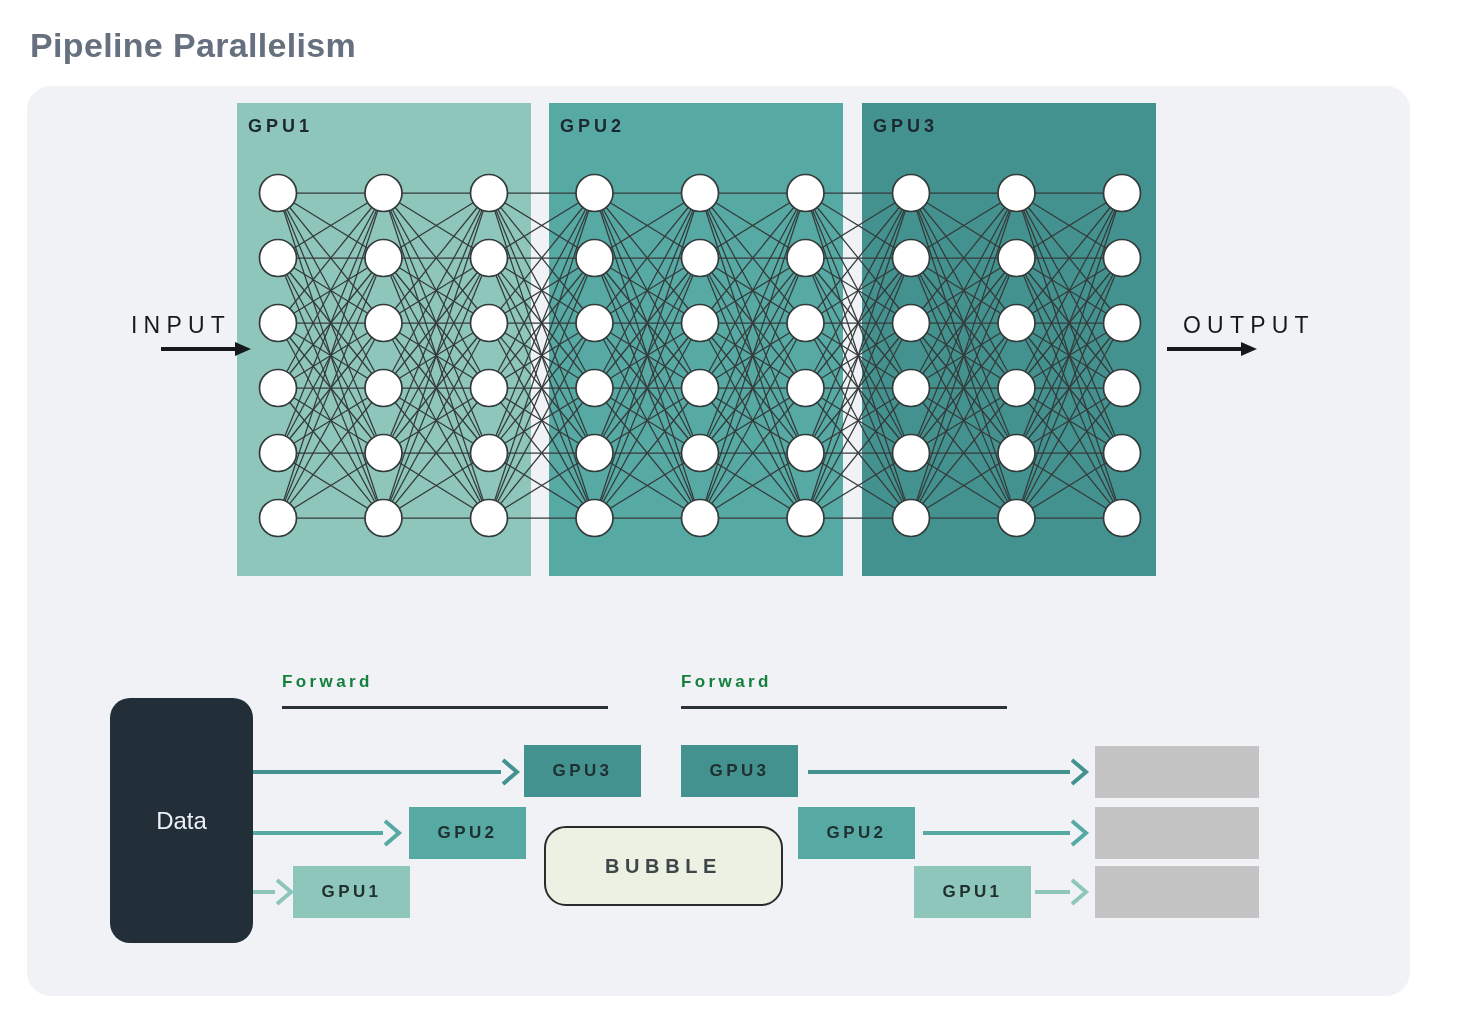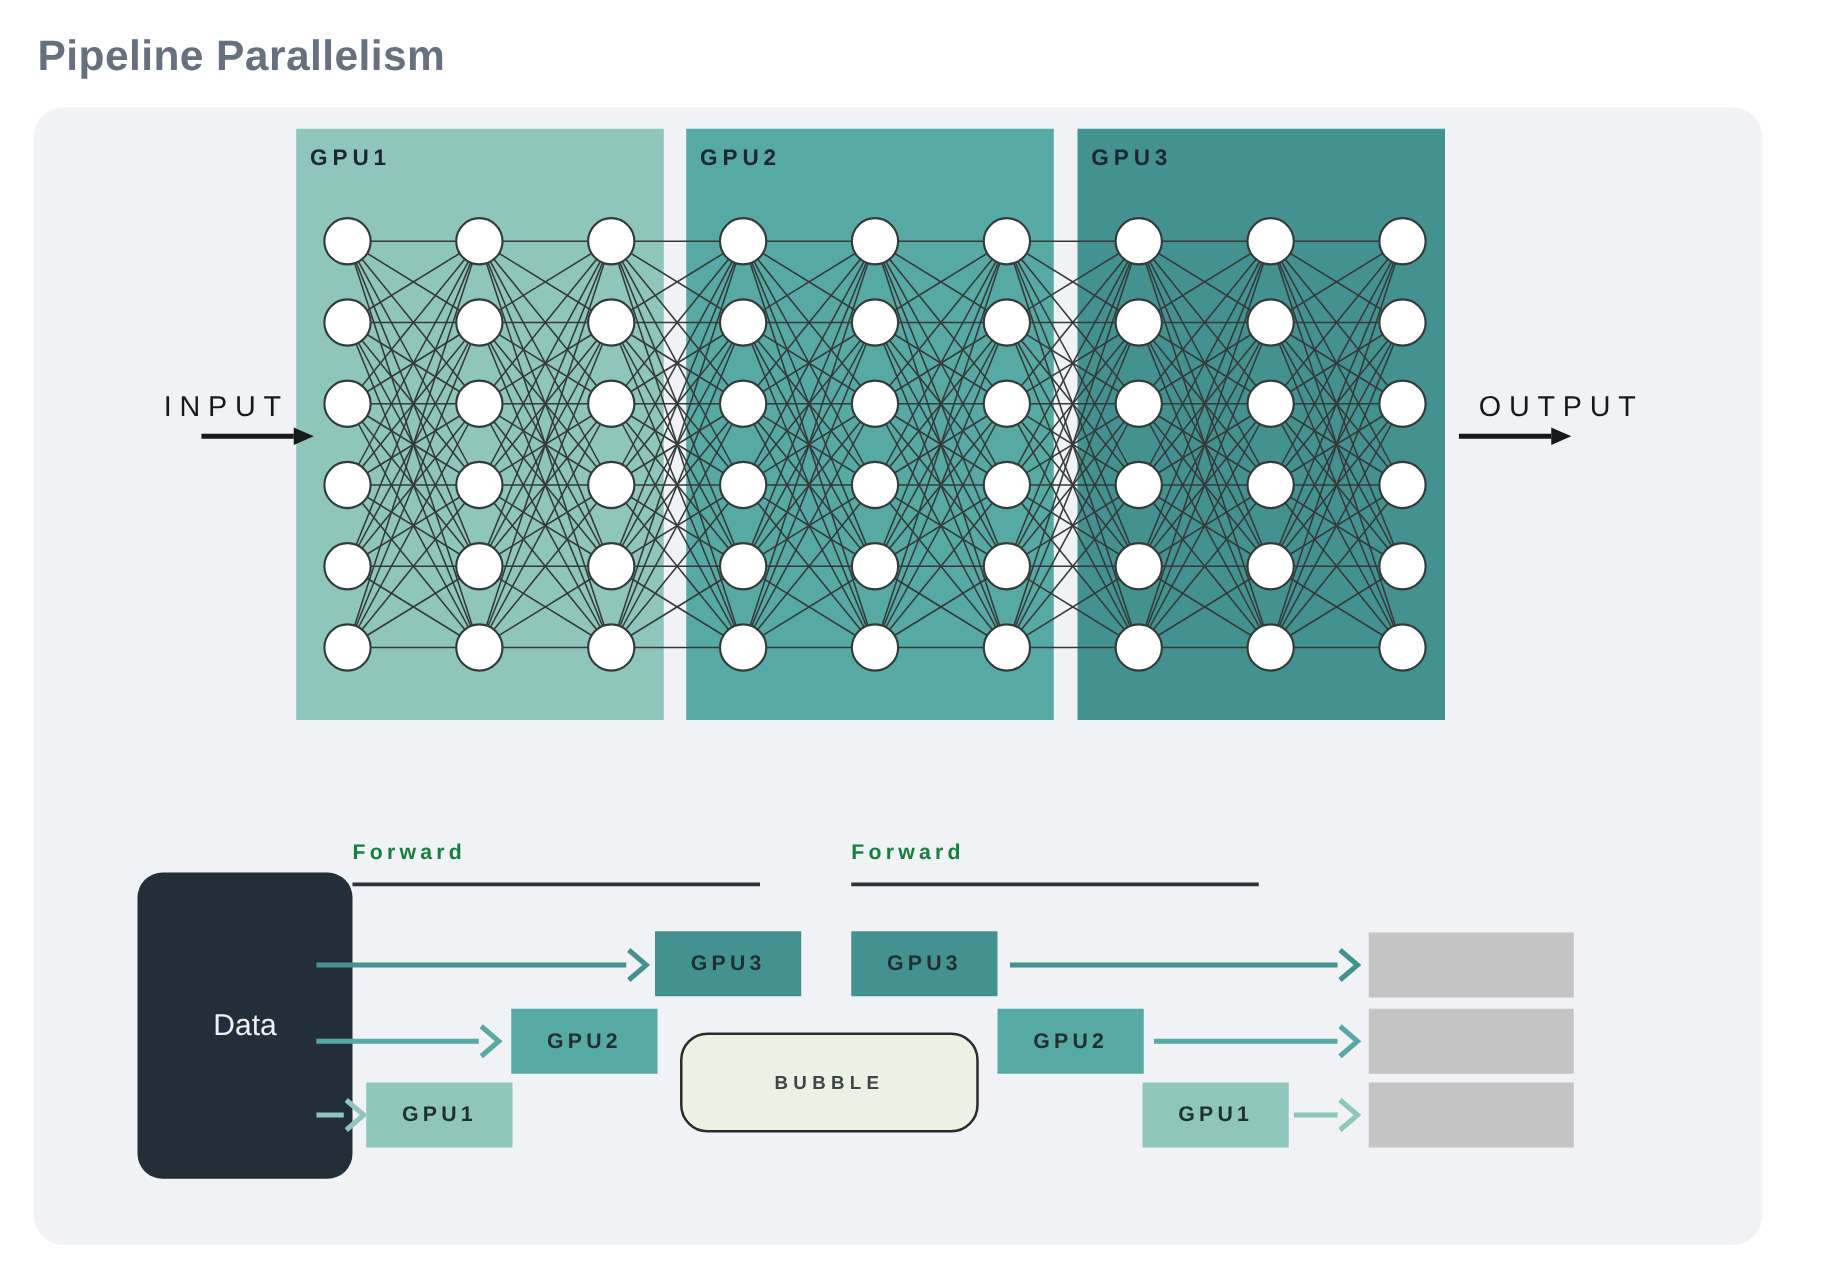--- a/index.html
+++ b/index.html
@@ -58,21 +58,21 @@
   .sec-header span {
     font-size: 17px; font-weight: 700; letter-spacing: 0.2em;
     color: #15803d;
   }
   .sec-forward  { left: 255px;  width: 326px; }
   .sec-backward { left: 654px;  width: 326px; }
   .sec-update   { left: 1069px; width: 187px; text-indent: 17px; }
 
   .data-box {
     position: absolute; left: 83px; top: 612px;
-    width: 172px; height: 245px; border-radius: 20px;
+    width: 143px; height: 245px; border-radius: 20px;
     background: var(--data-box, #222e38);
     display: flex; align-items: center; justify-content: center;
   }
   .data-box span { color: var(--data-text, #eef1f4); font-size: 24px; }
 
   .pipe-box {
     position: absolute; width: 117px; height: 52px;
     display: flex; align-items: center; justify-content: center;
   }
   .pipe-box span {
@@ -91,21 +91,21 @@
 
   .bubble {
     position: absolute; left: 517px; top: 740px;
     width: 239px; height: 80px; border-radius: 22px;
     background: var(--bubble-bg, #ecf1e3);
     border: 2px solid var(--bubble-border, #2b2b2b);
     box-sizing: border-box;
     display: flex; align-items: center; justify-content: center;
   }
   .bubble span {
-    font-size: 15px; font-weight: 700; letter-spacing: 0.28em; color: #3d4749;
+    font-size: 20px; font-weight: 700; letter-spacing: 0.28em; color: #3d4749;
   }
 
   .update-slot {
     position: absolute; left: 1068px; width: 164px; height: 52px;
     background: var(--update-box, #c4c4c4);
   }
   .u1 { top: 660px; } .u2 { top: 721px; } .u3 { top: 780px; }
 
   .chev { position: absolute; }
   .chev line, .chev polyline { fill: none; stroke-width: 4; }

